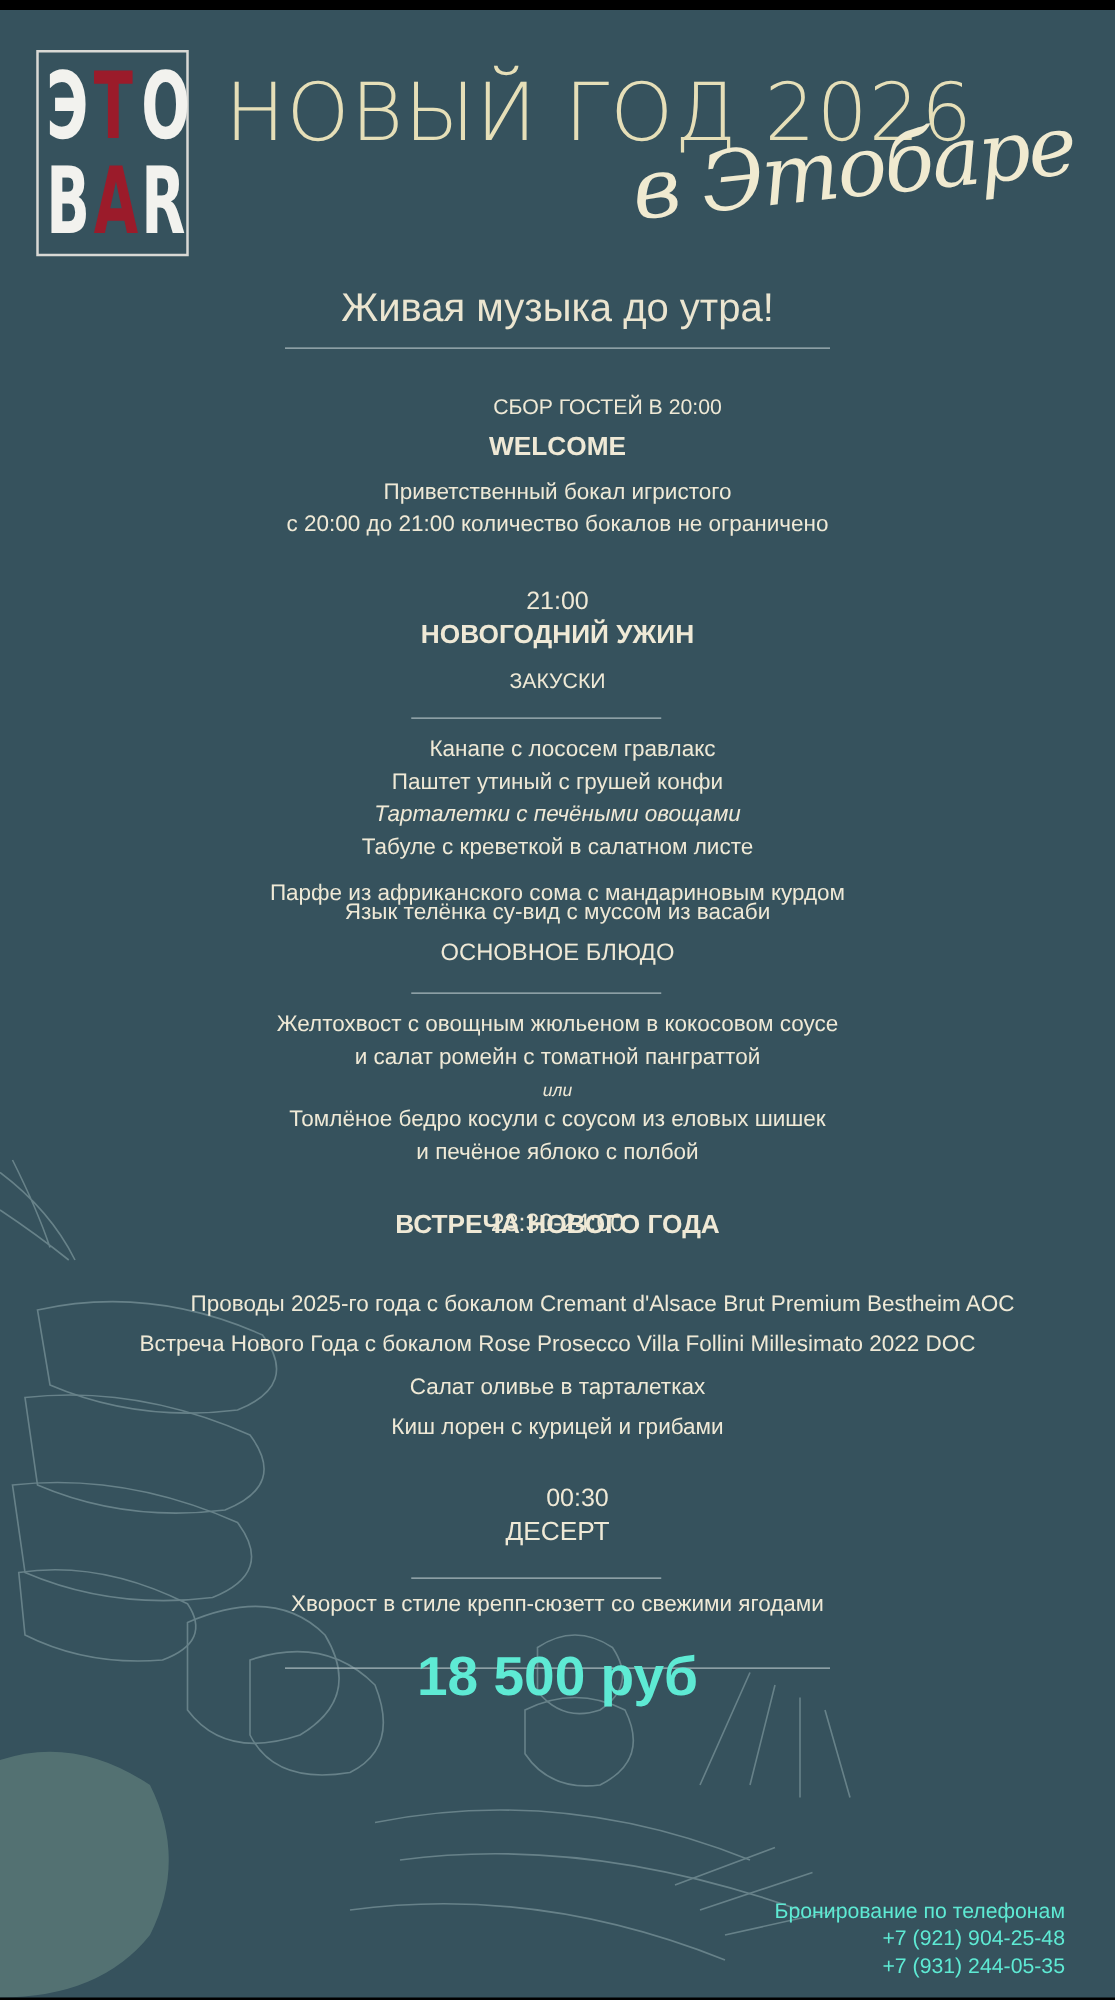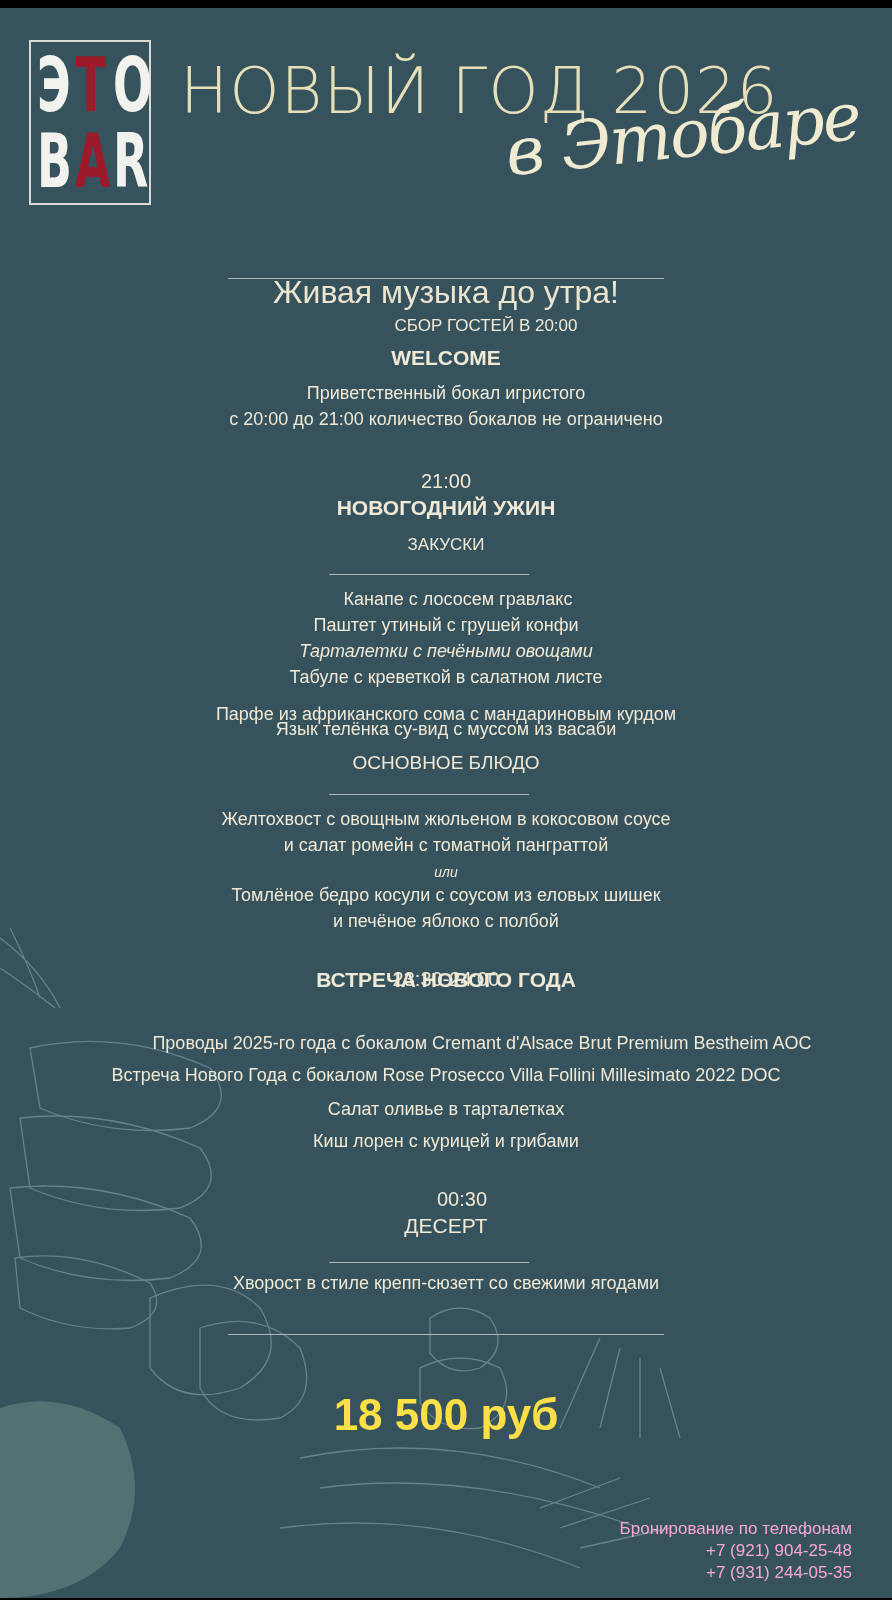--- a/index.html
+++ b/index.html
@@ -23,27 +23,27 @@
       position:absolute; left:180px; top:48px; font-size:64px; letter-spacing:1px;
       color:#e6dfb8; font-weight:normal; font-family:"DejaVu Sans", sans-serif;
       -webkit-text-stroke:0; font-stretch:condensed; line-height:70px;
     }
     .title span { font-weight:200; }
     .script {
       position:absolute; left:505px; top:88px; font-family:"DejaVu Serif", serif; font-style:italic;
       font-size:66px; color:#f0ead0; transform:rotate(-6deg); letter-spacing:-2px;
     }
     .center { position:absolute; left:0; width:892px; text-align:center; }
-    .subtitle { top:220px; font-size:32px; color:#ebe5d0;margin-top:46px; }
+    .subtitle { top:220px; font-size:32px; color:#ebe5d0; }
     .rule { position:absolute; height:1px; background:#a9b9bd; }
     .small-caps { font-size:17px; }
     .h-med { font-size:21px; font-weight:bold; }
     .txt { font-size:18px; line-height:26px; }
-    .price { top:1382px; font-size:44px; font-weight:bold; color:#fde047; }
-    .booking { position:absolute; right:40px; top:1510px; text-align:right; font-size:17px; line-height:22px; color:#f9a8d4; }
+    .price { top:1309px; font-size:44px; font-weight:bold; color:#5eead4; }
+    .booking { position:absolute; right:40px; top:1510px; text-align:right; font-size:17px; line-height:22px; color:#5eead4; }
     .it { font-style:italic; font-size:14px; }
   </style>
 </head>
 <body>
 
 <div class="poster">
 
   <svg class="deco" viewBox="0 0 892 1590">
     <g fill="none" stroke="#8fa9ad" stroke-width="1.3" opacity="0.55">
       <path d="M0 930 Q40 960 60 1000 M10 920 Q30 960 40 990 M0 960 Q30 980 55 1000"></path>

